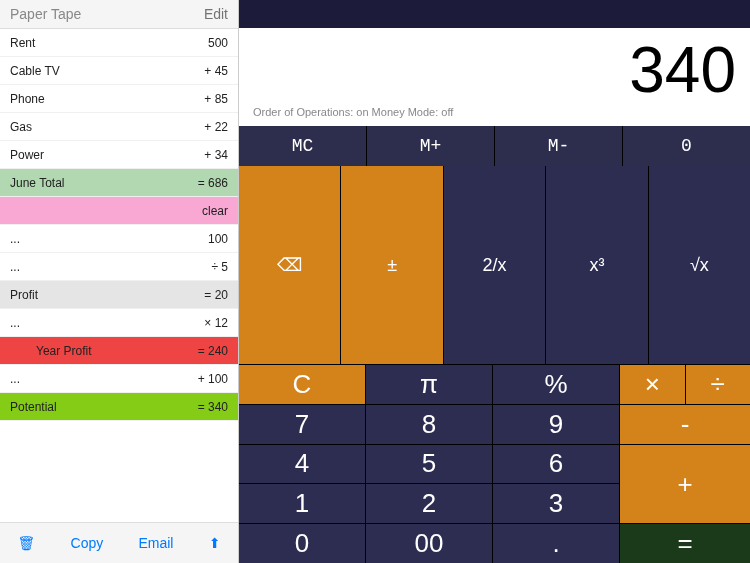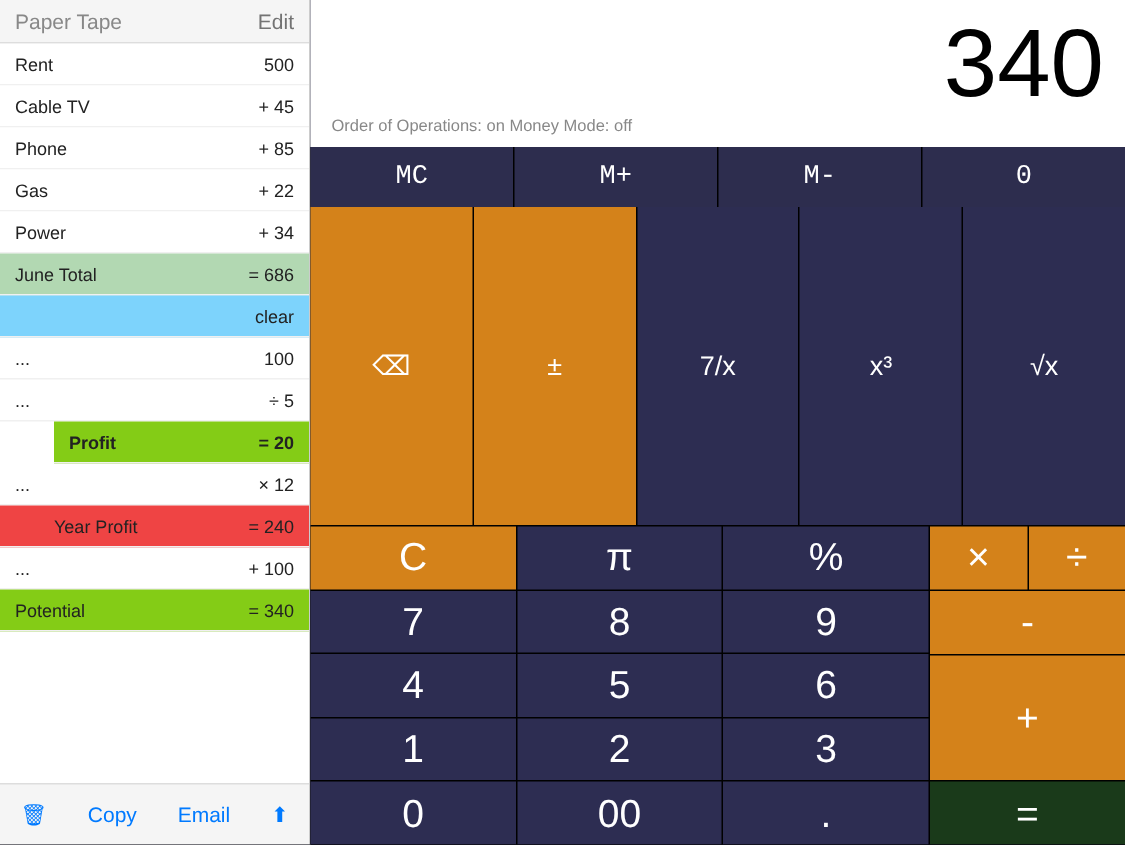--- a/index.html
+++ b/index.html
@@ -7,21 +7,21 @@
       width: 750px;
       height: 563px;
       display: flex;
       font-family: -apple-system, 'Helvetica Neue', Arial, sans-serif;
       overflow: hidden;
       background: #1a1a2e;
     }
 
     
     #paper-tape {
-      width: 207px;
+      width: 239px;
       height: 563px;
       background: #fff;
       display: flex;
       flex-direction: column;
       border-right: 1px solid #ccc;
     }
 
     #tape-header {
       display: flex;
       justify-content: space-between;
@@ -54,22 +54,22 @@
       justify-content: space-between;
       padding: 4px 10px;
       font-size: 12px;
       min-height: 28px;
       align-items: center;
       border-bottom: 1px solid #f0f0f0;
     }
 
     .tape-row.label { background: #fff; }
     .tape-row.subtotal { background: #b2d8b2; font-weight: 500; }
-    .tape-row.clear-row { background: #7dd3fc; justify-content: flex-end; }
-    .tape-row.profit-row { background: #84cc16; font-weight: 700; margin-left: 36px; }
+    .tape-row.clear-row { background: #f9a8d4; justify-content: flex-end; }
+    .tape-row.profit-row { background: #e5e5e5; font-weight: 400; }
     .tape-row.yearpro-row { background: #ef4444; font-weight: 500; padding-left: 36px; }
     .tape-row.potential-row { background: #84cc16; font-weight: 400; }
     .tape-row.dots { color: #999; font-size: 12px; }
 
     .tape-row .row-label { color: #222; }
     .tape-row .row-value { color: #222; text-align: left; }
 
     #tape-footer {
       display: flex;
       justify-content: space-around;
@@ -94,20 +94,21 @@
       display: flex;
       flex-direction: column;
       background: #1c1c3a;
     }
 
     #display-area {
       background: #fff;
       padding: 6px 14px 4px 14px;
       display: flex;
       flex-direction: column;
+      margin-top: 28px;
     }
 
     #display-number {
       font-size: 64px;
       font-weight: 200;
       text-align: right;
       color: #000;
       line-height: 1;
       padding: 4px 0;
     }
@@ -305,21 +306,21 @@
     <div class="mem-btn">M+</div>
     <div class="mem-btn">M-</div>
     <div class="mem-btn mem-val">0</div>
   </div>
 
   <div id="calc-wrapper">
 
     <div class="calc-row">
       <div class="calc-btn orange small-text">⌫</div>
       <div class="calc-btn orange small-text">±</div>
-      <div class="calc-btn small-text">7/x</div>
+      <div class="calc-btn small-text">2/x</div>
       <div class="calc-btn small-text">x³</div>
       <div class="calc-btn small-text">√x</div>
     </div>
 
     <div id="calc-main">
 
       <div id="calc-left">
 
         <div class="calc-row">
           <div class="calc-btn orange">C</div>

